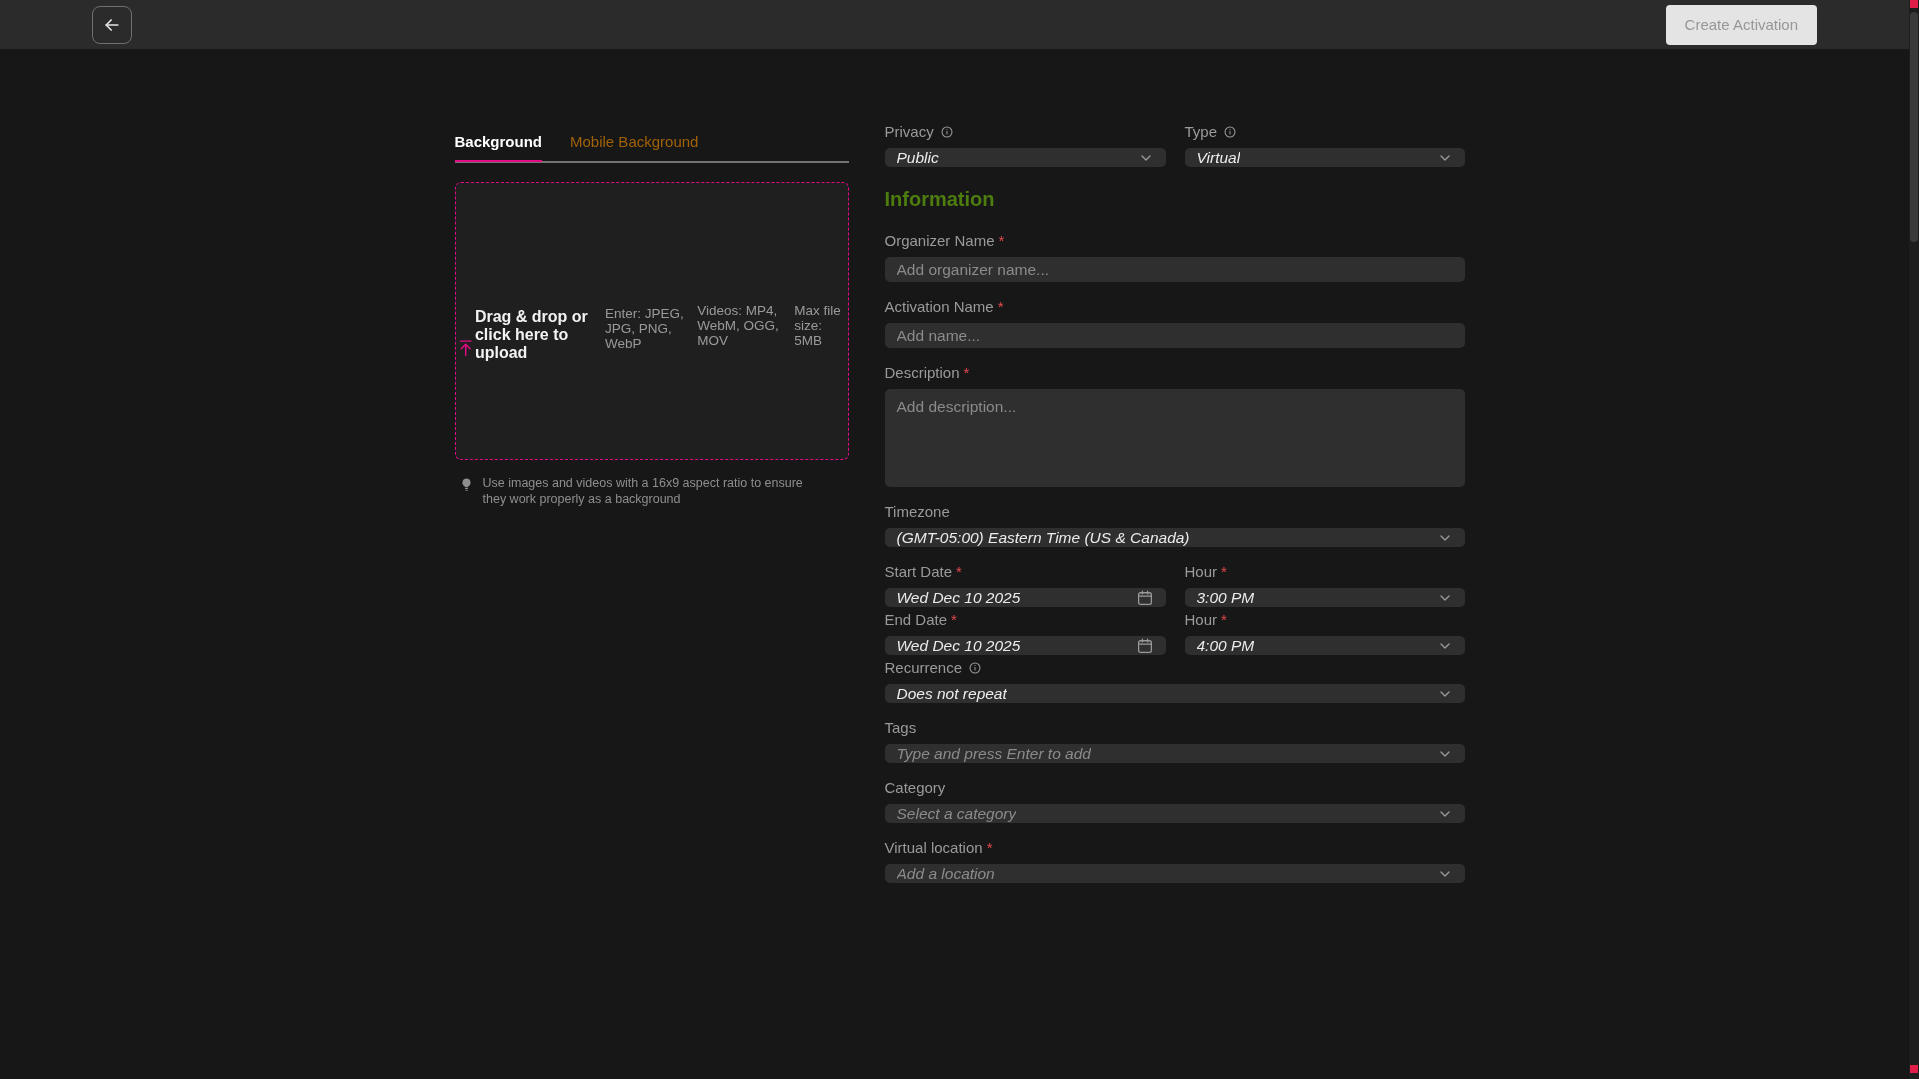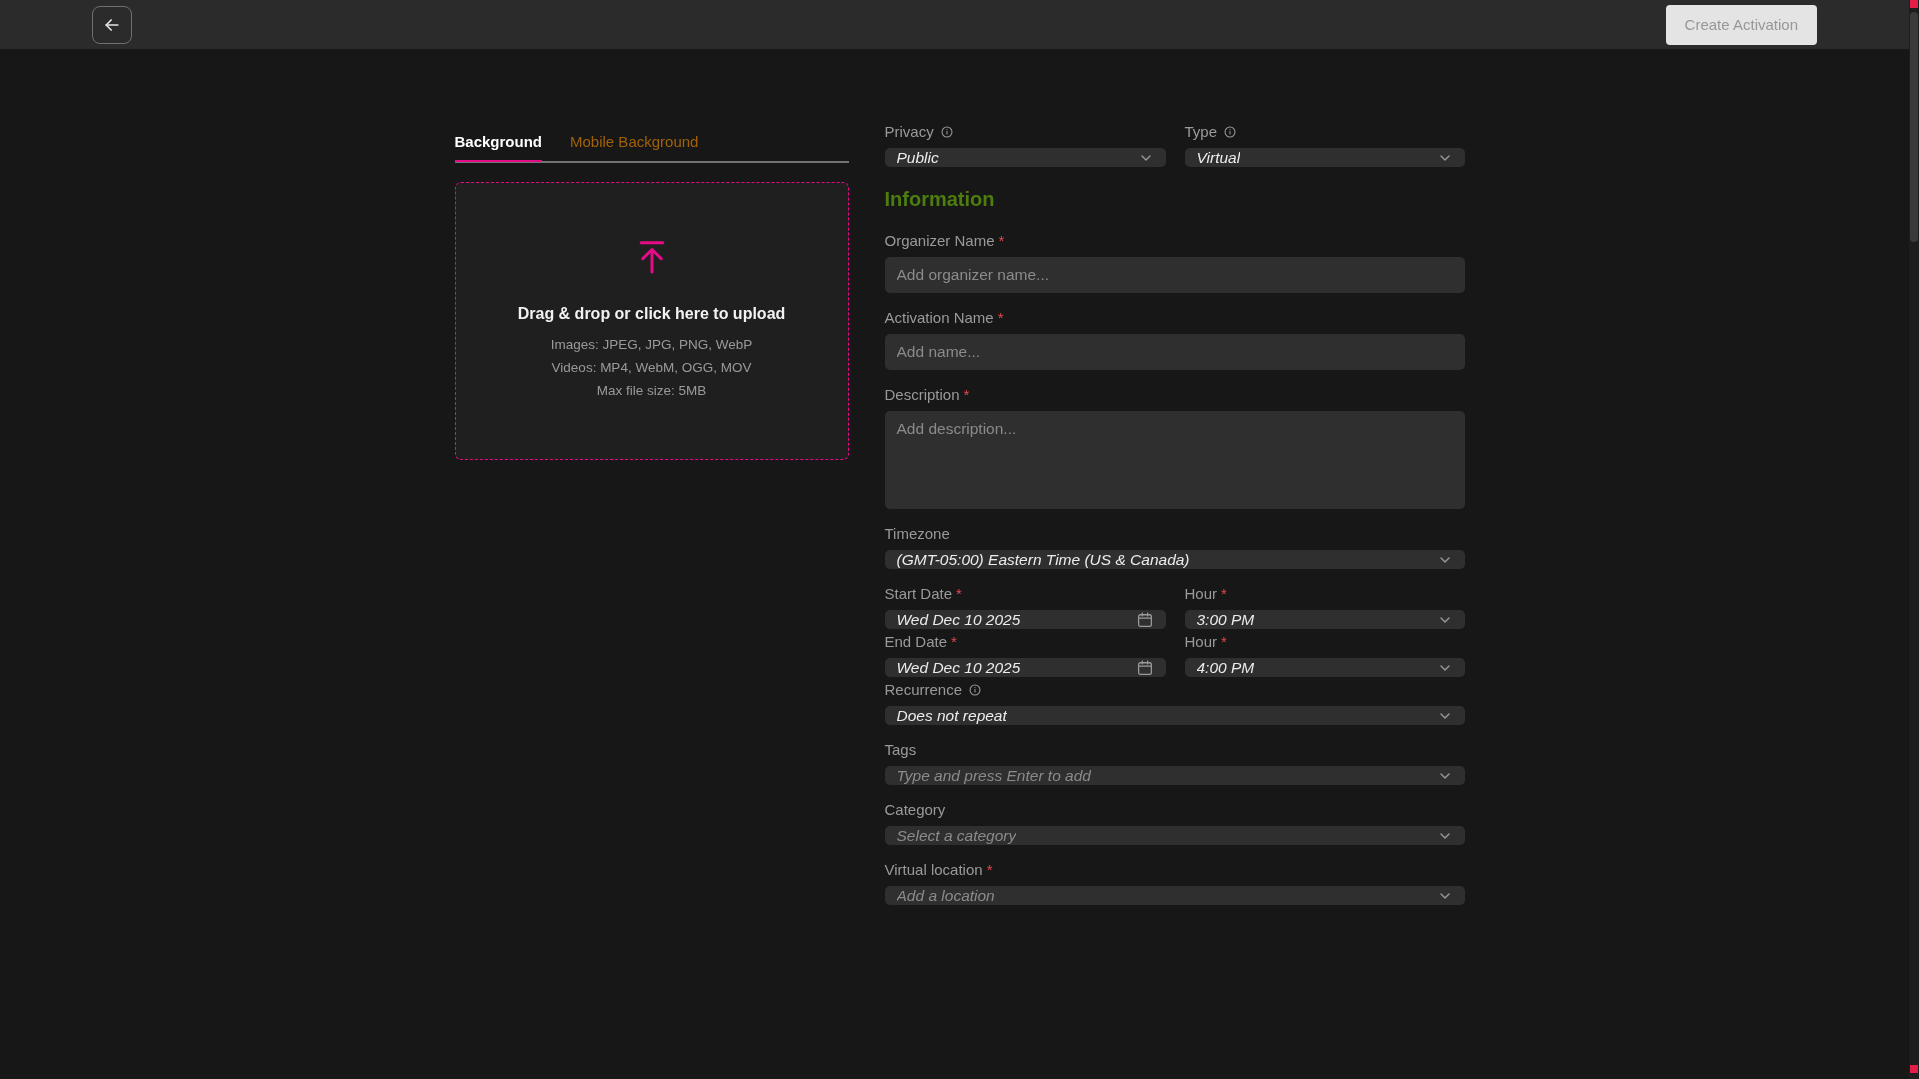--- a/index.html
+++ b/index.html
@@ -38,21 +38,21 @@
   .tab {
     font-size: 15px; color: #a16207; padding-bottom: 10px;
     border-bottom: 2px solid transparent; margin-bottom: -1px; cursor: pointer;
   }
   .tab.active { color: #ffffff; font-weight: 700; border-bottom-color: var(--accent, #e60a87); }
 
   
   .dropzone {
     margin-top: 19px; height: 278px;
     border: 1px dashed var(--accent, #e60a87); border-radius: 6px;
-    background: #1f1f20; display: flex; flex-direction: column; align-items: center;
+    background: #1f1f20; display: flex; flex-direction: row; align-items: center;
     cursor: pointer;
   }
   .upload-icon { width: 40px; height: 40px; margin-top: 54px; }
   .dz-title { margin-top: 28px; font-size: 16px; font-weight: 700; color: #f2f2f2; }
   .dz-line { margin-top: 8px; font-size: 13.5px; color: #9a9a9a; }
   .dz-line.first { margin-top: 14px; }
 
   .hint {
     display: flex; gap: 9px; margin-top: 15px; padding-left: 4px;
     color: #8f8f8f; font-size: 12.5px; line-height: 16px; max-width: 372px;
@@ -73,21 +73,21 @@
     height: 19px; background: var(--control-bg, #2f2f2f); border-radius: 5px;
     display: flex; align-items: center; justify-content: space-between;
     padding: 0 12px; font-size: 15.5px; color: #ececec; cursor: pointer; font-style: italic;
   }
   .control .value { white-space: nowrap; overflow: hidden; text-overflow: ellipsis; }
   .control .placeholder { color: #8b8b8b; }
   .chevron { width: 16px; height: 16px; flex-shrink: 0; margin-left: 8px; }
   .cal-icon { width: 18px; height: 18px; flex-shrink: 0; margin-left: 8px; }
 
   .text-input {
-    display: block; width: 100%; height: 36px;
+    display: block; width: 100%; height: 25px;
     background: var(--control-bg, #2f2f2f); border: none; border-radius: 5px;
     padding: 0 12px; font-size: 15.5px; color: #86efac; font-family: inherit; outline: none;
   }
   .text-input::placeholder { color: #8b8b8b; }
   .text-area {
     display: block; width: 100%; height: 98px;
     background: var(--control-bg, #2f2f2f); border: none; border-radius: 5px;
     padding: 9px 12px; font-size: 15.5px; color: #ececec; font-family: inherit; outline: none; resize: none;
   }
   .text-area::placeholder { color: #8b8b8b; }
@@ -126,25 +126,33 @@
         <div class="tab">Mobile Background</div>
       </div>
 
       <div class="dropzone">
         <svg class="upload-icon" viewBox="0 0 24 24">
           <path d="M5.5 3.5h13" fill="none" stroke="var(--accent, #e60a87)" stroke-width="1.8" stroke-linecap="round"></path>
           <path d="M12 21V8" fill="none" stroke="var(--accent, #e60a87)" stroke-width="1.8" stroke-linecap="round"></path>
           <path d="M6.5 13L12 7.5 17.5 13" fill="none" stroke="var(--accent, #e60a87)" stroke-width="1.8" stroke-linecap="round" stroke-linejoin="round"></path>
         </svg>
         <div class="dz-title">Drag &amp; drop or click here to upload</div>
-        <div class="dz-line first">Images: JPEG, JPG, PNG, WebP</div>
+        <div class="dz-line first">Enter: JPEG, JPG, PNG, WebP</div>
         <div class="dz-line">Videos: MP4, WebM, OGG, MOV</div>
         <div class="dz-line">Max file size: 5MB</div>
       </div>
 
+      <div class="hint">
+        <svg class="bulb-icon" viewBox="0 0 24 24">
+          <path d="M12 2.5a6.5 6.5 0 0 0-3.6 11.9c.6.5 1.1 1.3 1.1 2.1h5c0-.8.5-1.6 1.1-2.1A6.5 6.5 0 0 0 12 2.5z" fill="#8f8f8f"></path>
+          <rect x="9.5" y="17.6" width="5" height="1.6" rx="0.8" fill="#8f8f8f"></rect>
+          <rect x="10.1" y="20.2" width="3.8" height="1.6" rx="0.8" fill="#8f8f8f"></rect>
+        </svg>
+        <span>Use images and videos with a 16x9 aspect ratio to ensure they work properly as a background</span>
+      </div>
 
     </section>
 
     <section class="right-col">
 
       <div class="two-col">
         <div class="field">
           <div class="label-row">
             <span>Privacy</span>
             <svg class="info-icon" viewBox="0 0 24 24">

